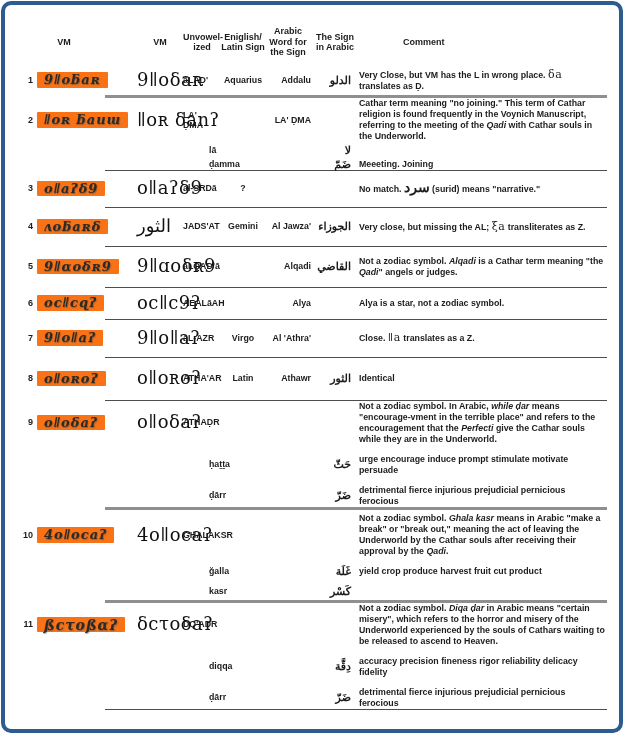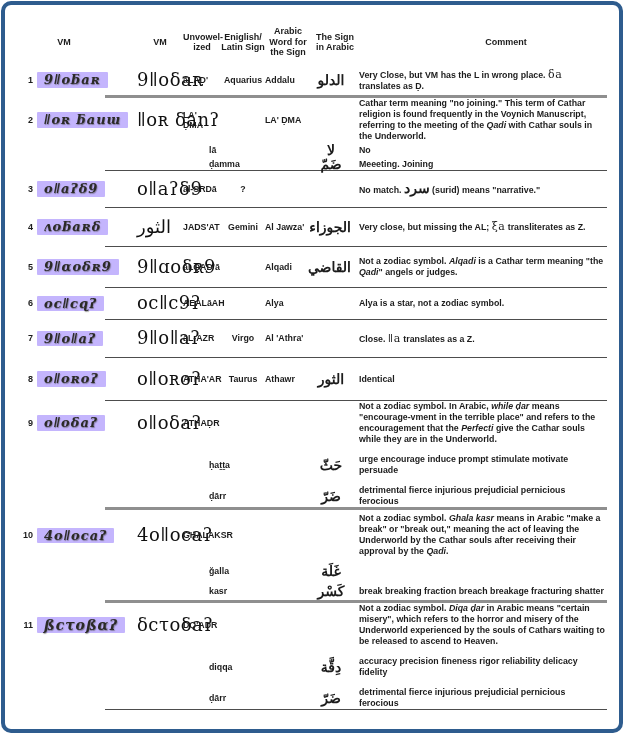--- a/index.html
+++ b/index.html
@@ -7,38 +7,38 @@
   .frame{position:absolute;inset:1px;border:4px solid #2e5c8e;border-radius:10px;box-sizing:border-box;
          background:#ffffff;padding:14px 10px 0 12px;overflow:hidden;}
   .grid-row{display:grid;grid-template-columns:20px 100px 46px 38px 44px 46px 48px auto;align-items:center;}
   .grid-sub{display:grid;grid-template-columns:180px 114px 48px auto;align-items:center;}
   .grid-sub.tight{margin-top:3px;}
   .grid-sub.loose{margin-top:9px;}
   .rowgroup{display:flex;flex-direction:column;justify-content:center;box-sizing:border-box;}
   .cell{font-size:8.8px;font-weight:700;line-height:10.5px;}
   .num{text-align:right;padding-right:4px;font-size:9px;}
   .imgcell{white-space:nowrap;}
-  .vmimg{display:inline-block;background:#c4b5fd;padding:3px 7px 2px 7px;border-radius:1px;
+  .vmimg{display:inline-block;background:#f97316;padding:3px 7px 2px 7px;border-radius:1px;
          font-family:"DejaVu Serif",serif;font-style:italic;font-weight:700;font-size:13px;color:#2b2a27;
          letter-spacing:1px;white-space:nowrap;text-shadow:0.6px 0.6px 1.1px rgba(70,70,70,.55);}
   .vmimg.big{font-size:14px;}
   .translit{font-family:"DejaVu Serif",serif;font-weight:400;font-size:18px;letter-spacing:0.5px;
             white-space:nowrap;color:#111;}
   .unv{padding-right:2px;}
   .eng{text-align:center;}
-  .arw{text-align:left;}
-  .ars{text-align:center;padding-right:8px;font-size:14px;direction:rtl;}
+  .arw{text-align:right;}
+  .ars{text-align:right;padding-right:8px;font-size:11px;direction:rtl;}
   .com{padding-right:4px;line-height:11px;}
   .com .voy{font-family:"DejaVu Serif",serif;font-size:11px;font-weight:400;letter-spacing:0.5px;}
   .com .ar{font-size:14px;}
   .term{padding-left:12px;}
   .hdr .cell{text-align:center;white-space:pre-line;line-height:10.5px;font-size:9px;}
   .hdr{min-height:46px;align-items:center;}
   .hdr .h-vm1{padding-right:46px;}
-  .hdr .h-comment{text-align:center;padding-left:44px;}
+  .hdr .h-comment{text-align:left;padding-left:44px;}
   .sep{height:0;margin-left:88px;margin-right:2px;}
   .sep.thin{border-top:1.2px solid #4d4d4d;}
   .sep.thick{border-top:3px solid #8f8f8f;}
 </style>
 </head>
 <body>
 
 <div class="frame" style="border-color:#2e5c8e">
 
   <div class="grid-row hdr">
@@ -79,21 +79,20 @@
       <div class="cell unv">LA' ḌMA</div>
       <div class="cell eng"></div>
       <div class="cell arw">LA' ḌMA</div>
       <div class="cell ars"></div>
       <div class="cell com">Cathar term meaning  "no joining."  This term of Cathar religion is found  frequently in the Voynich Manuscript, referring to the meeting of the <i>Qadi</i>  with Cathar souls in the Underworld.</div>
     </div>
     <div class="grid-sub tight">
       <div></div>
       <div class="cell term">lā</div>
       <div class="cell ars">لا</div>
-      <div class="cell com">No</div>
     </div>
     <div class="grid-sub tight">
       <div></div>
       <div class="cell term">ḍamma</div>
       <div class="cell ars">ضَمّ</div>
       <div class="cell com">Meeeting. Joining</div>
     </div>
   </div>
   <div class="sep thin"></div>
 
@@ -166,21 +165,21 @@
     </div>
   </div>
   <div class="sep thin"></div>
 
   <div class="rowgroup" style="min-height:42px">
     <div class="grid-row">
       <div class="cell num">8</div>
       <div class="cell imgcell"><span class="vmimg">oǁoʀoʔ</span></div>
       <div class="cell translit">oǁoʀoʔ</div>
       <div class="cell unv">ATHA'AR</div>
-      <div class="cell eng">Taurus</div>
+      <div class="cell eng">Latin</div>
       <div class="cell arw">Athawr</div>
       <div class="cell ars">الثور</div>
       <div class="cell com">Identical</div>
     </div>
   </div>
   <div class="sep thin"></div>
 
   <div class="rowgroup" style="min-height:100px">
     <div class="grid-row">
       <div class="cell num">9</div>
@@ -215,26 +214,26 @@
       <div class="cell unv">GHALAKSR</div>
       <div class="cell eng"></div>
       <div class="cell arw"></div>
       <div class="cell ars"></div>
       <div class="cell com">Not a zodiac symbol.  <i>Ghala kasr</i>  means in Arabic "make a break" or "break out," meaning the act of leaving the Underworld by the Cathar souls after receiving their approval by the <i>Qadi</i>.</div>
     </div>
     <div class="grid-sub loose">
       <div></div>
       <div class="cell term">ğalla</div>
       <div class="cell ars">غَلَة</div>
+      <div class="cell com">yield crop produce harvest fruit cut product</div>
     </div>
     <div class="grid-sub loose">
       <div></div>
       <div class="cell term">kasr</div>
       <div class="cell ars">كَسْر</div>
-      <div class="cell com">break breaking fraction breach breakage fracturing shatter</div>
     </div>
   </div>
   <div class="sep thick"></div>
 
   <div class="rowgroup" style="min-height:100px">
     <div class="grid-row">
       <div class="cell num">11</div>
       <div class="cell imgcell"><span class="vmimg big">ßcτoßɑʔ</span></div>
       <div class="cell translit">δcτoδaʔ</div>
       <div class="cell unv">DQ'AḌR</div>

